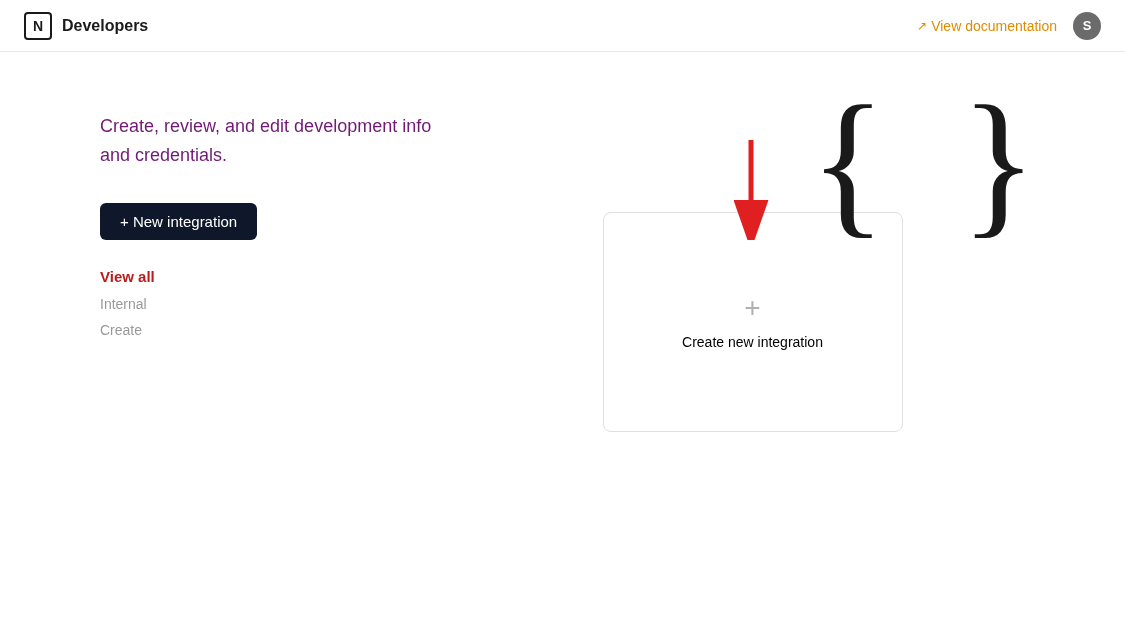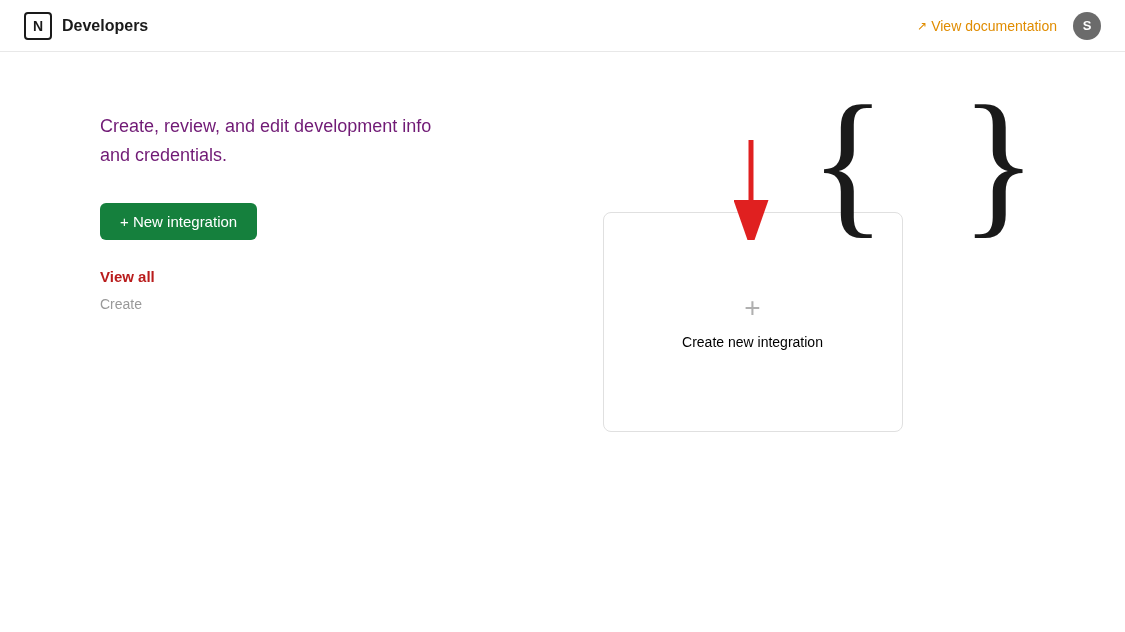--- a/index.html
+++ b/index.html
@@ -118,21 +118,21 @@
     .sidebar-nav {
       display: flex;
       flex-direction: column;
       gap: 0;
     }
 
     .new-integration-btn {
       display: flex;
       align-items: center;
       gap: 8px;
-      background: #15803d;
+      background: #0f172a;
       color: #ffffff;
       border: none;
       border-radius: 6px;
       padding: 10px 20px;
       font-size: 15px;
       font-weight: 500;
       cursor: pointer;
       margin-bottom: 24px;
       width: fit-content;
     }
@@ -217,20 +217,21 @@
 <div class="main-content">
 
   <div class="left-section">
     <p class="page-description">Create, review, and edit development info and credentials.</p>
 
     <div class="sidebar-nav">
       <button class="new-integration-btn">+ New integration</button>
 
       <div class="nav-section">
         <span class="nav-item-primary">View all</span>
+        <span class="nav-item-secondary">Internal</span>
         <span class="nav-item-secondary">Create</span>
       </div>
     </div>
   </div>
 
   <div style="position: relative; flex: 1; display: flex; align-items: flex-start; padding-top: 100px;">
 
     <div class="arrow-svg-container">
       <svg width="80" height="100" viewBox="0 0 80 100">
         <defs>

